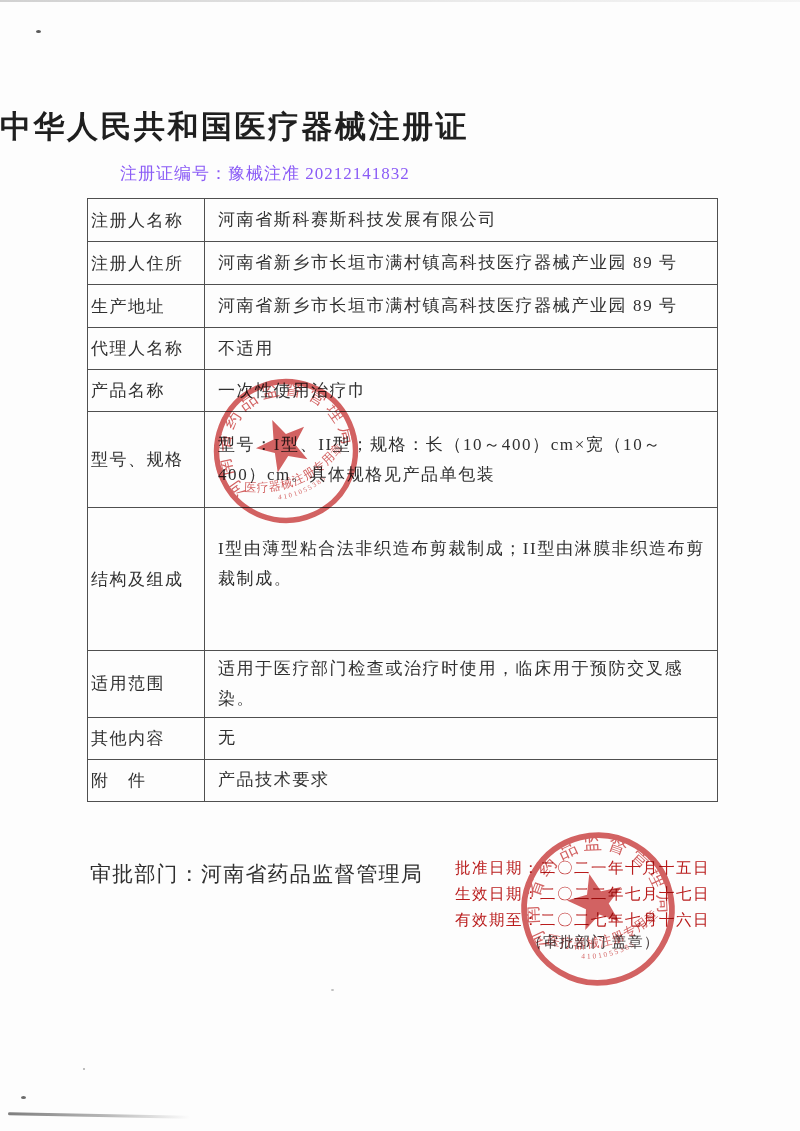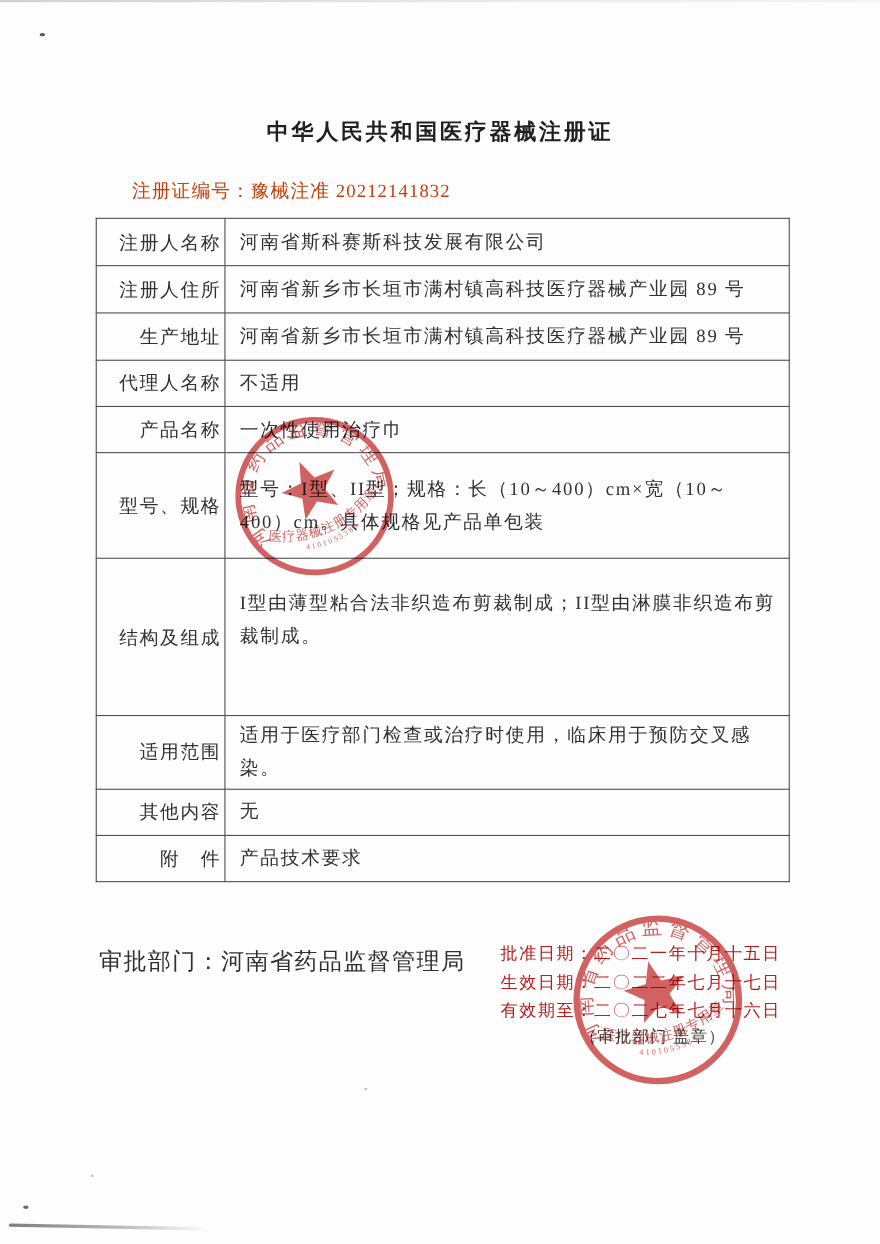--- a/index.html
+++ b/index.html
@@ -6,34 +6,34 @@
   .page{
     position:relative;width:800px;height:1131px;background:#fdfdfd;overflow:hidden;
     font-family:"Liberation Serif","DejaVu Serif",serif;color:#2e2e2e;
   }
   .scan-top{position:absolute;top:0;left:0;width:100%;height:2px;
     background:linear-gradient(to right,#c9c9c9,#e8e8e8 60%,#f2f2f2);opacity:.85;}
   .speck{position:absolute;border-radius:50%;}
   .scan-line{position:absolute;left:8px;top:1114px;width:182px;height:3px;border-radius:2px;
     background:linear-gradient(to right,#7e7e7e,#b9b9b9 55%,rgba(200,200,200,0));transform:rotate(1.1deg);}
   .title{
-    position:absolute;top:106px;left:0;width:100%;text-align:center;
-    font-size:20px;font-weight:bold;letter-spacing:2.5px;color:#1f1f1f;
+    position:absolute;top:106px;left:0;width:100%;
+    font-size:31px;font-weight:bold;letter-spacing:2.5px;color:#1f1f1f;
   }
   .certno{
-    position:absolute;top:162px;left:120px;font-size:17px;letter-spacing:1px;color:#c2410c;
+    position:absolute;top:162px;left:120px;font-size:17px;letter-spacing:1px;color:#8b5cf6;
   }
   table.reg{
     position:absolute;left:87px;top:198px;width:631px;
     border-collapse:collapse;table-layout:fixed;
   }
   table.reg td{
     border:1px solid #4f4f4f;font-size:17px;color:#303030;vertical-align:middle;
   }
-  td.lab{width:110px;text-align:right;letter-spacing:1.5px;padding:0 3px;}
+  td.lab{width:110px;text-align:left;letter-spacing:1.5px;padding:0 3px;}
   td.val{padding:3px 10px 3px 13px;letter-spacing:1.6px;line-height:1.75;}
   tr.tall td.val{vertical-align:top;padding-top:26px;margin-left:32px;}
   .approval{position:absolute;left:90px;top:860px;font-size:21px;letter-spacing:1.2px;color:#2f2f2f;}
   .dates{position:absolute;left:455px;top:855px;font-size:15.5px;letter-spacing:1.5px;line-height:26px;color:#b91c1c;}
   .seal-note{position:absolute;left:527px;top:933px;font-size:15px;letter-spacing:1px;color:#474040;}
   svg.stamp{position:absolute;mix-blend-mode:multiply;opacity:.9;}
   #stamp-product{left:209px;top:374px;width:154px;height:154px;transform:rotate(-24deg);}
   #stamp-approval{left:516px;top:827px;width:164px;height:164px;transform:rotate(-14deg);}
 </style>
 </head>

